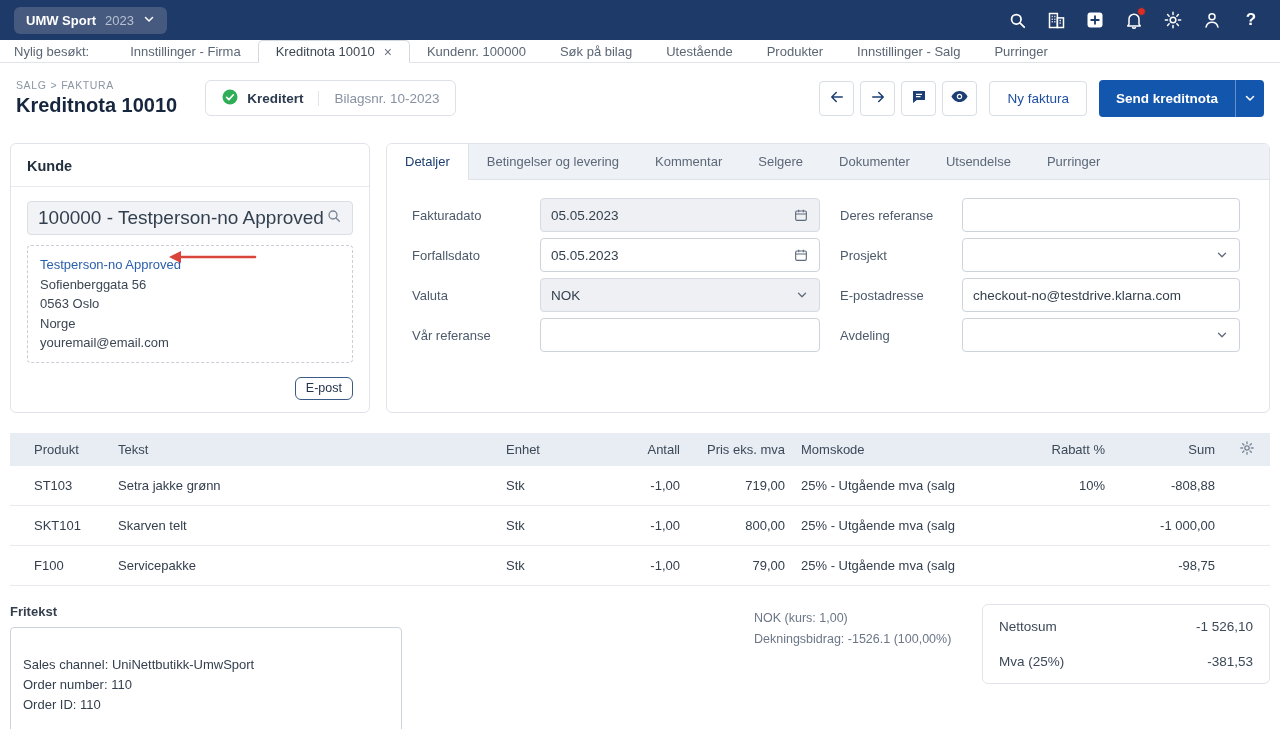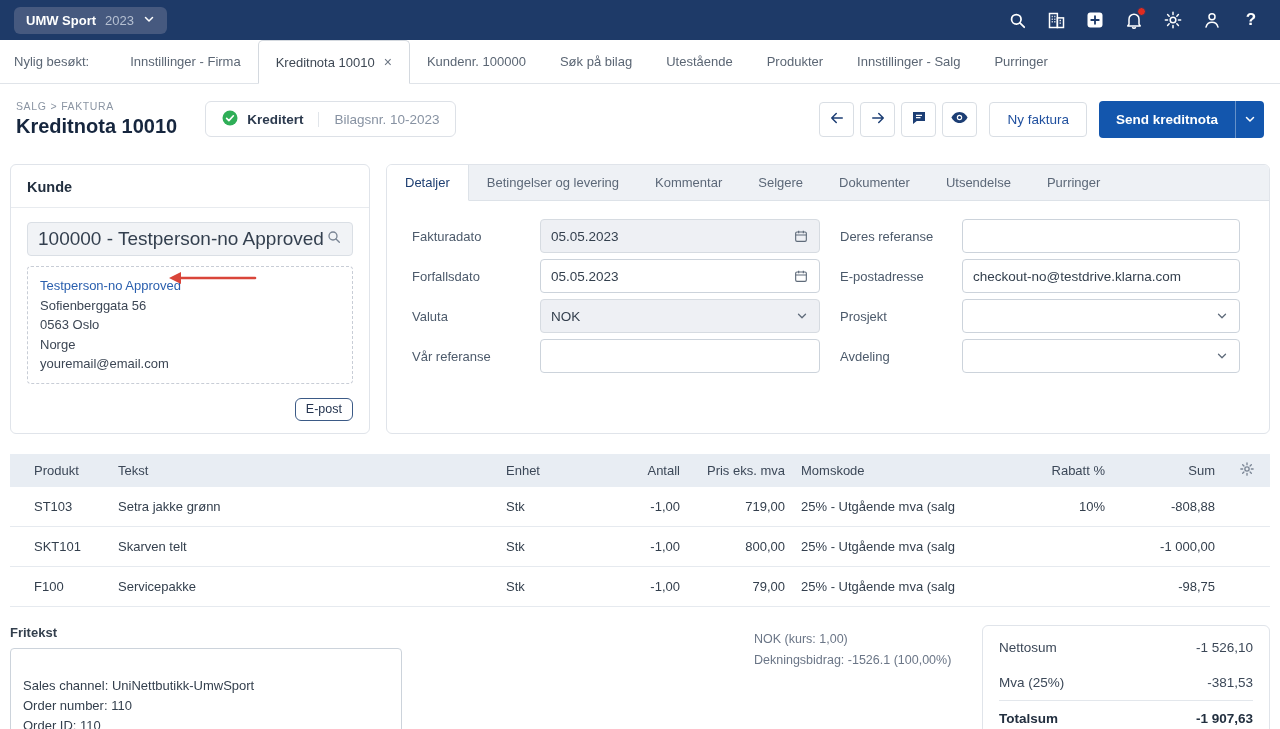--- a/index.html
+++ b/index.html
@@ -12,21 +12,21 @@
       padding:6px 12px; color:#fff; font-size:13px; font-weight:700; cursor:pointer; }
   .company-year { color:#b6c0d2; font-weight:400; }
   .topbar-icons { margin-left:auto; display:flex; align-items:center; gap:9px; }
   .tb-icon { width:30px; height:30px; display:flex; align-items:center; justify-content:center;
       position:relative; cursor:pointer; }
   .tb-icon .q { color:#fff; font-size:17px; font-weight:700; }
   .dot { position:absolute; top:2px; right:3px; width:9px; height:9px; border-radius:50%;
       background:#e02b20; border:1.5px solid #1e3a68; }
 
   
-  .tabsbar { height:44px; display:flex; align-items:stretch; border-bottom:1px solid #e0e4e9;
+  .tabsbar { height:23px; display:flex; align-items:stretch; border-bottom:1px solid #e0e4e9;
       background:#fff; padding-left:14px; font-size:13px; color:#5b6674; }
   .tabsbar-label { align-self:center; margin-right:24px; }
   .rtab { display:flex; align-items:center; padding:0 17px; cursor:pointer; white-space:nowrap; }
   .rtab.active { border:1px solid #d4d9df; border-bottom:1px solid #fff; border-radius:5px 5px 0 0;
       margin-bottom:-1px; color:#3e4854; background:#fff; }
   .rtab-close { margin-left:9px; color:#6a7482; font-size:14px; }
 
   
   .pagehead { height:70px; display:flex; align-items:center; padding:0 16px; background:#fff; }
   .ph-breadcrumb { font-size:10.5px; letter-spacing:.6px; color:#8b95a3; margin-bottom:3px; }
@@ -381,36 +381,36 @@
         <div class="dcol right">
   <div class="field-row">
     <label>Deres referanse</label>
     <div class="ctrl">
       <span></span>
 
     </div>
   </div>
 
   <div class="field-row">
-    <label>E-postadresse</label>
-    <div class="ctrl">
-      <span>checkout-no@testdrive.klarna.com</span>
-
-    </div>
-  </div>
-
-  <div class="field-row">
     <label>Prosjekt</label>
     <div class="ctrl">
       <span></span>
       <span class="ci">
                   <svg width="14" height="14" viewBox="0 0 24 24" fill="none" stroke="#5f6b7a" stroke-width="2.2" stroke-linecap="round" stroke-linejoin="round">
                     <path d="M6 9l6 6 6-6"></path>
                   </svg>
                 </span>
+    </div>
+  </div>
+
+  <div class="field-row">
+    <label>E-postadresse</label>
+    <div class="ctrl">
+      <span>checkout-no@testdrive.klarna.com</span>
+
     </div>
   </div>
 
   <div class="field-row">
     <label>Avdeling</label>
     <div class="ctrl">
       <span></span>
       <span class="ci">
                   <svg width="14" height="14" viewBox="0 0 24 24" fill="none" stroke="#5f6b7a" stroke-width="2.2" stroke-linecap="round" stroke-linejoin="round">
                     <path d="M6 9l6 6 6-6"></path>
@@ -508,19 +508,15 @@
   <div class="tot-row">
     <span>Nettosum</span>
     <span>-1 526,10</span>
   </div>
 
   <div class="tot-row">
     <span>Mva (25%)</span>
     <span>-381,53</span>
   </div>
 
-  <div class="tot-row emph">
-    <span>Totalsum</span>
-    <span>-1 907,63</span>
-  </div>
 </div>
   </div>
 </div>
 
 </body></html>

